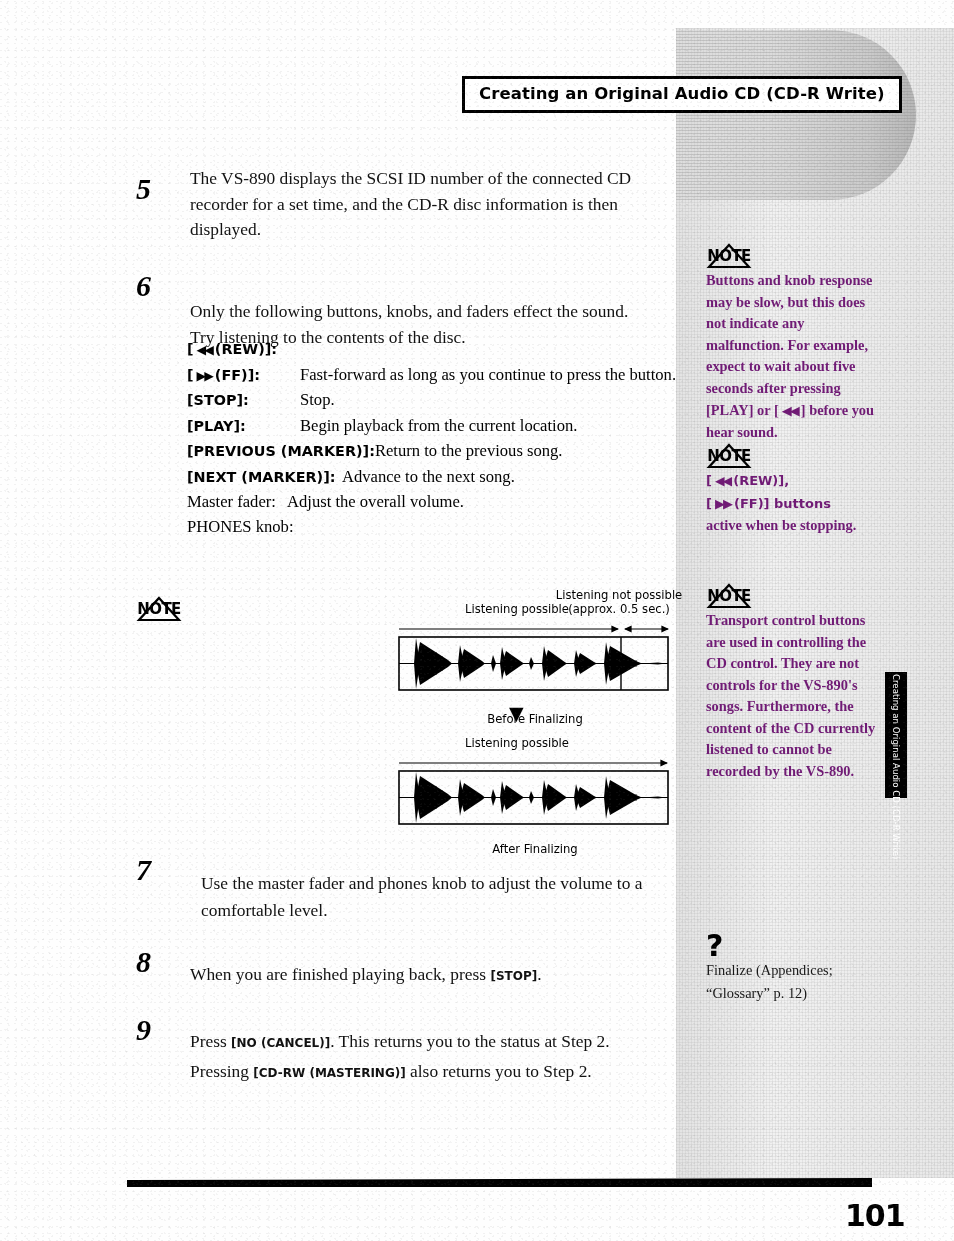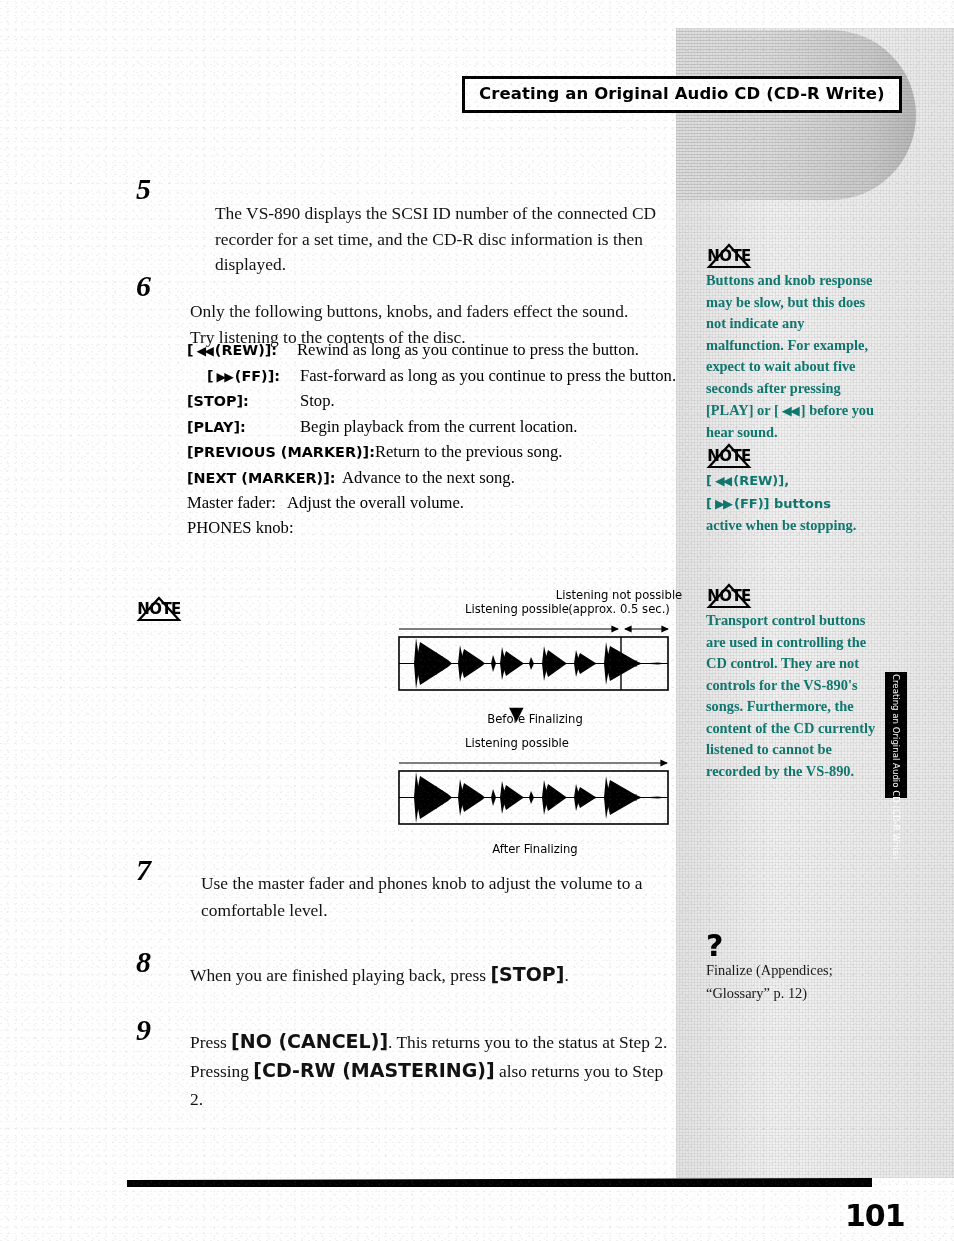--- a/index.html
+++ b/index.html
@@ -46,34 +46,34 @@
 
   
   .step-num{
     position:absolute;font-family:"Liberation Serif",serif;
     font-weight:bold;font-style:italic;font-size:30px;color:#000;
   }
   .step-body{
     position:absolute;font-family:"Liberation Serif",serif;
     font-size:17.4px;line-height:25.5px;color:#111;
   }
-  .step-body b{font-family:"DejaVu Sans",sans-serif;font-size:19px;font-weight:bold;}
+  .step-body b{font-family:"DejaVu Sans",sans-serif;font-size:12px;font-weight:bold;}
 
   
   .deflist{position:absolute;left:187px;top:340px;width:500px;}
   .defrow{display:flex;align-items:baseline;margin-bottom:5.5px;line-height:19px;}
   .defterm{
     font-family:"DejaVu Sans",sans-serif;font-weight:bold;font-size:14.4px;
     white-space:nowrap;flex:0 0 auto;
   }
   .defterm.plain{font-family:"Liberation Serif",serif;font-weight:normal;font-size:16.6px;}
   .defdesc{font-family:"Liberation Serif",serif;font-size:16.6px;white-space:nowrap;}
   .w-zero{width:113px;}
   .w-rew{width:110px;}
-  .w-ff{width:113px;text-align:center;}
+  .w-ff{width:113px;}
   .w-stop{width:113px;}
   .w-play{width:113px;}
   .w-next{width:155px;}
   .w-fader{width:100px;}
   .glyph{font-size:12.5px;letter-spacing:-2px;padding:0 3px;}
 
   
   .note-icon{position:relative;width:46px;height:26px;display:block;}
   .note-icon svg{position:absolute;left:0;top:0;}
   .note-icon .word{
@@ -90,21 +90,21 @@
   .note-left{position:absolute;left:136px;top:596px;width:268px;}
   .note-left p{
     margin:2px 0 0 0;font-family:"Liberation Serif",serif;
     font-size:14.6px;line-height:21.5px;color:#1a1a1a;
   }
 
   
   .side{position:absolute;left:706px;width:172px;}
   .side p{
     margin:1px 0 0 0;font-family:"Liberation Serif",serif;
-    font-size:14.4px;line-height:21.5px;color:#0f766e;font-weight:600;
+    font-size:14.4px;line-height:21.5px;color:#701a75;font-weight:600;
   }
   .side .kbd{font-family:"DejaVu Sans",sans-serif;font-weight:bold;font-size:13px;}
   .side.gloss p{font-weight:500;color:#181818;}
 
   
   .fig{position:absolute;}
   .fig-cap{
     text-align:center;font-family:"DejaVu Sans",sans-serif;
     font-size:11.6px;color:#000;
   }
@@ -146,31 +146,30 @@
 <body>
 
 <div class="page">
 
   <div class="scan-shadow"></div>
   <div class="scan-shadow curve"></div>
 
   <div class="running-head">Creating an Original Audio CD (CD-R Write)</div>
 
   <div class="step-num" style="left:136px;top:172px;">5</div>
-  <div class="step-body" style="left:190px;top:201px;width:480px;margin-left:25px;">The VS-890 displays the SCSI ID number of the connected CD recorder for a set time, and the CD-R disc information is then displayed.</div>
+  <div class="step-body" style="left:190px;top:166px;width:480px;">The VS-890 displays the SCSI ID number of the connected CD recorder for a set time, and the CD-R disc information is then displayed.</div>
 
   <div class="step-num" style="left:136px;top:269px;">6</div>
   <div class="step-body" style="left:190px;top:299px;width:440px;">Only the following buttons, knobs, and faders effect the sound. Try listening to the contents of the disc.</div>
 
   <div class="deflist">
 
 
     <div class="defrow">
       <span class="defterm w-rew"><span>[</span><span class="glyph">◀◀</span><span>(REW)]:</span></span>
-      <span class="defdesc">Rewind as long as you continue to press the button.</span>
     </div>
 
     <div class="defrow">
       <span class="defterm w-ff"><span>[</span><span class="glyph">▶▶</span><span>(FF)]:</span></span>
       <span class="defdesc">Fast-forward as long as you continue to press the button.</span>
     </div>
 
     <div class="defrow">
       <span class="defterm w-stop">[STOP]:</span>
       <span class="defdesc">Stop.</span>

